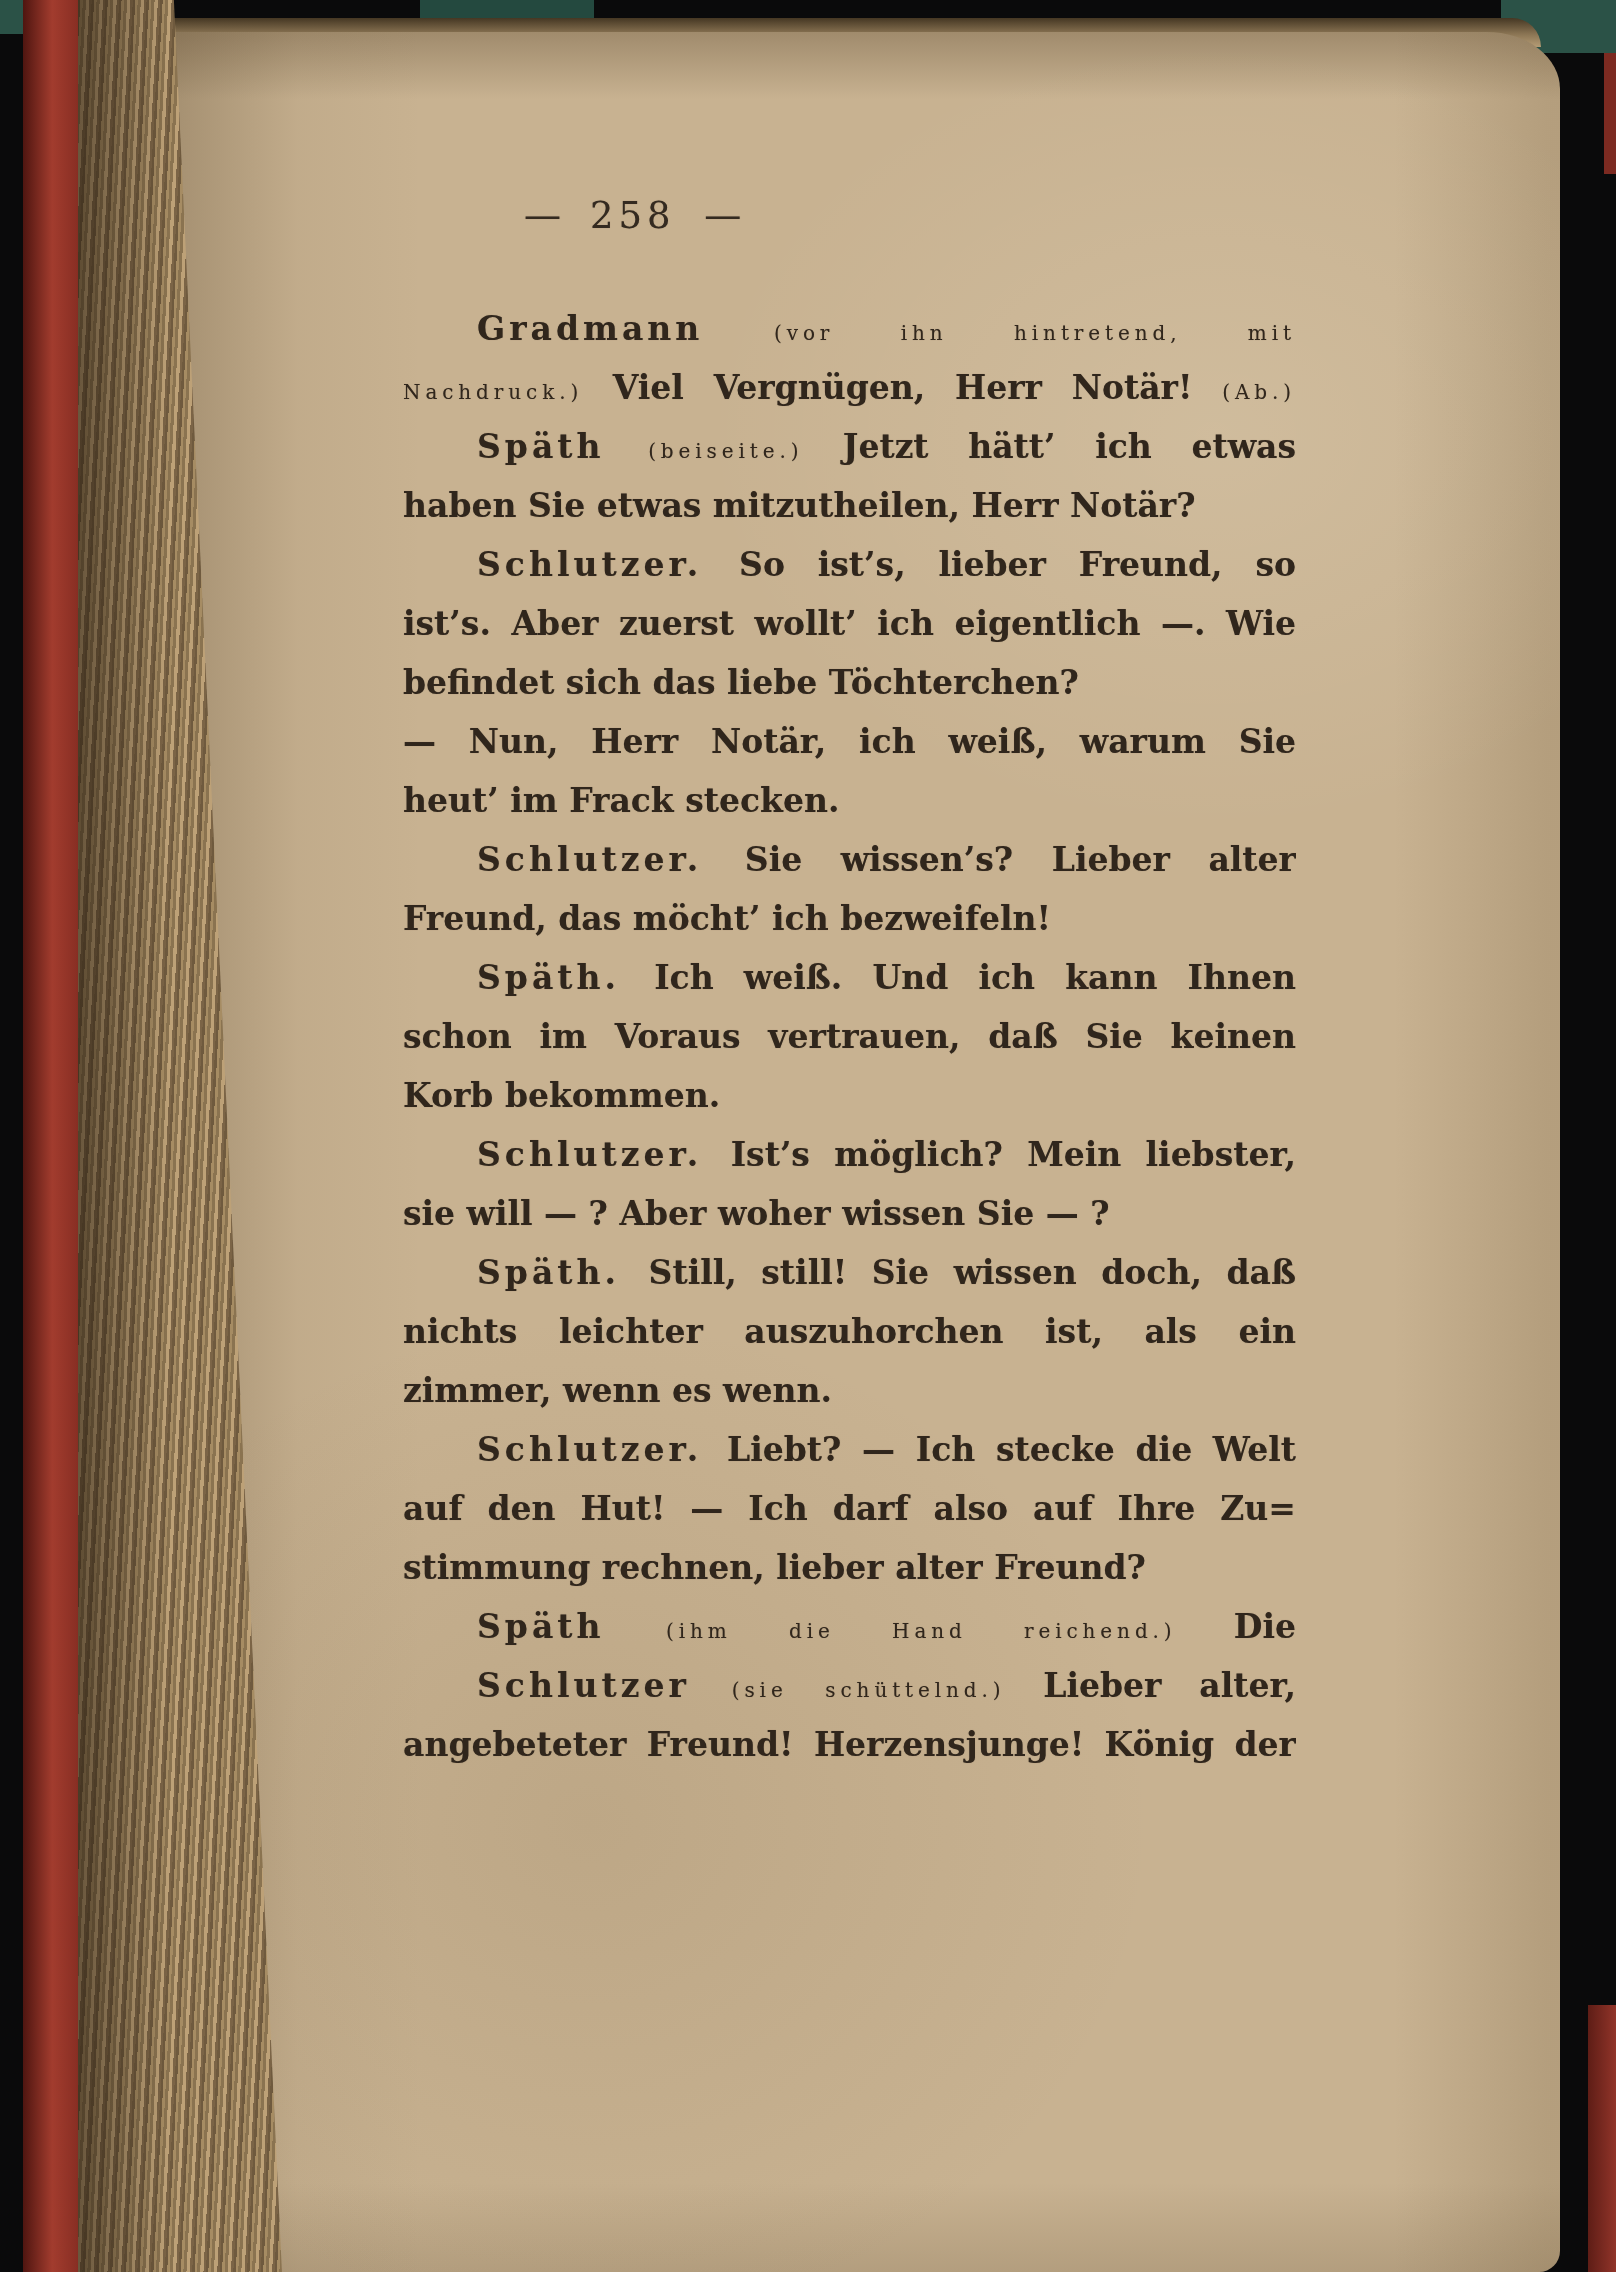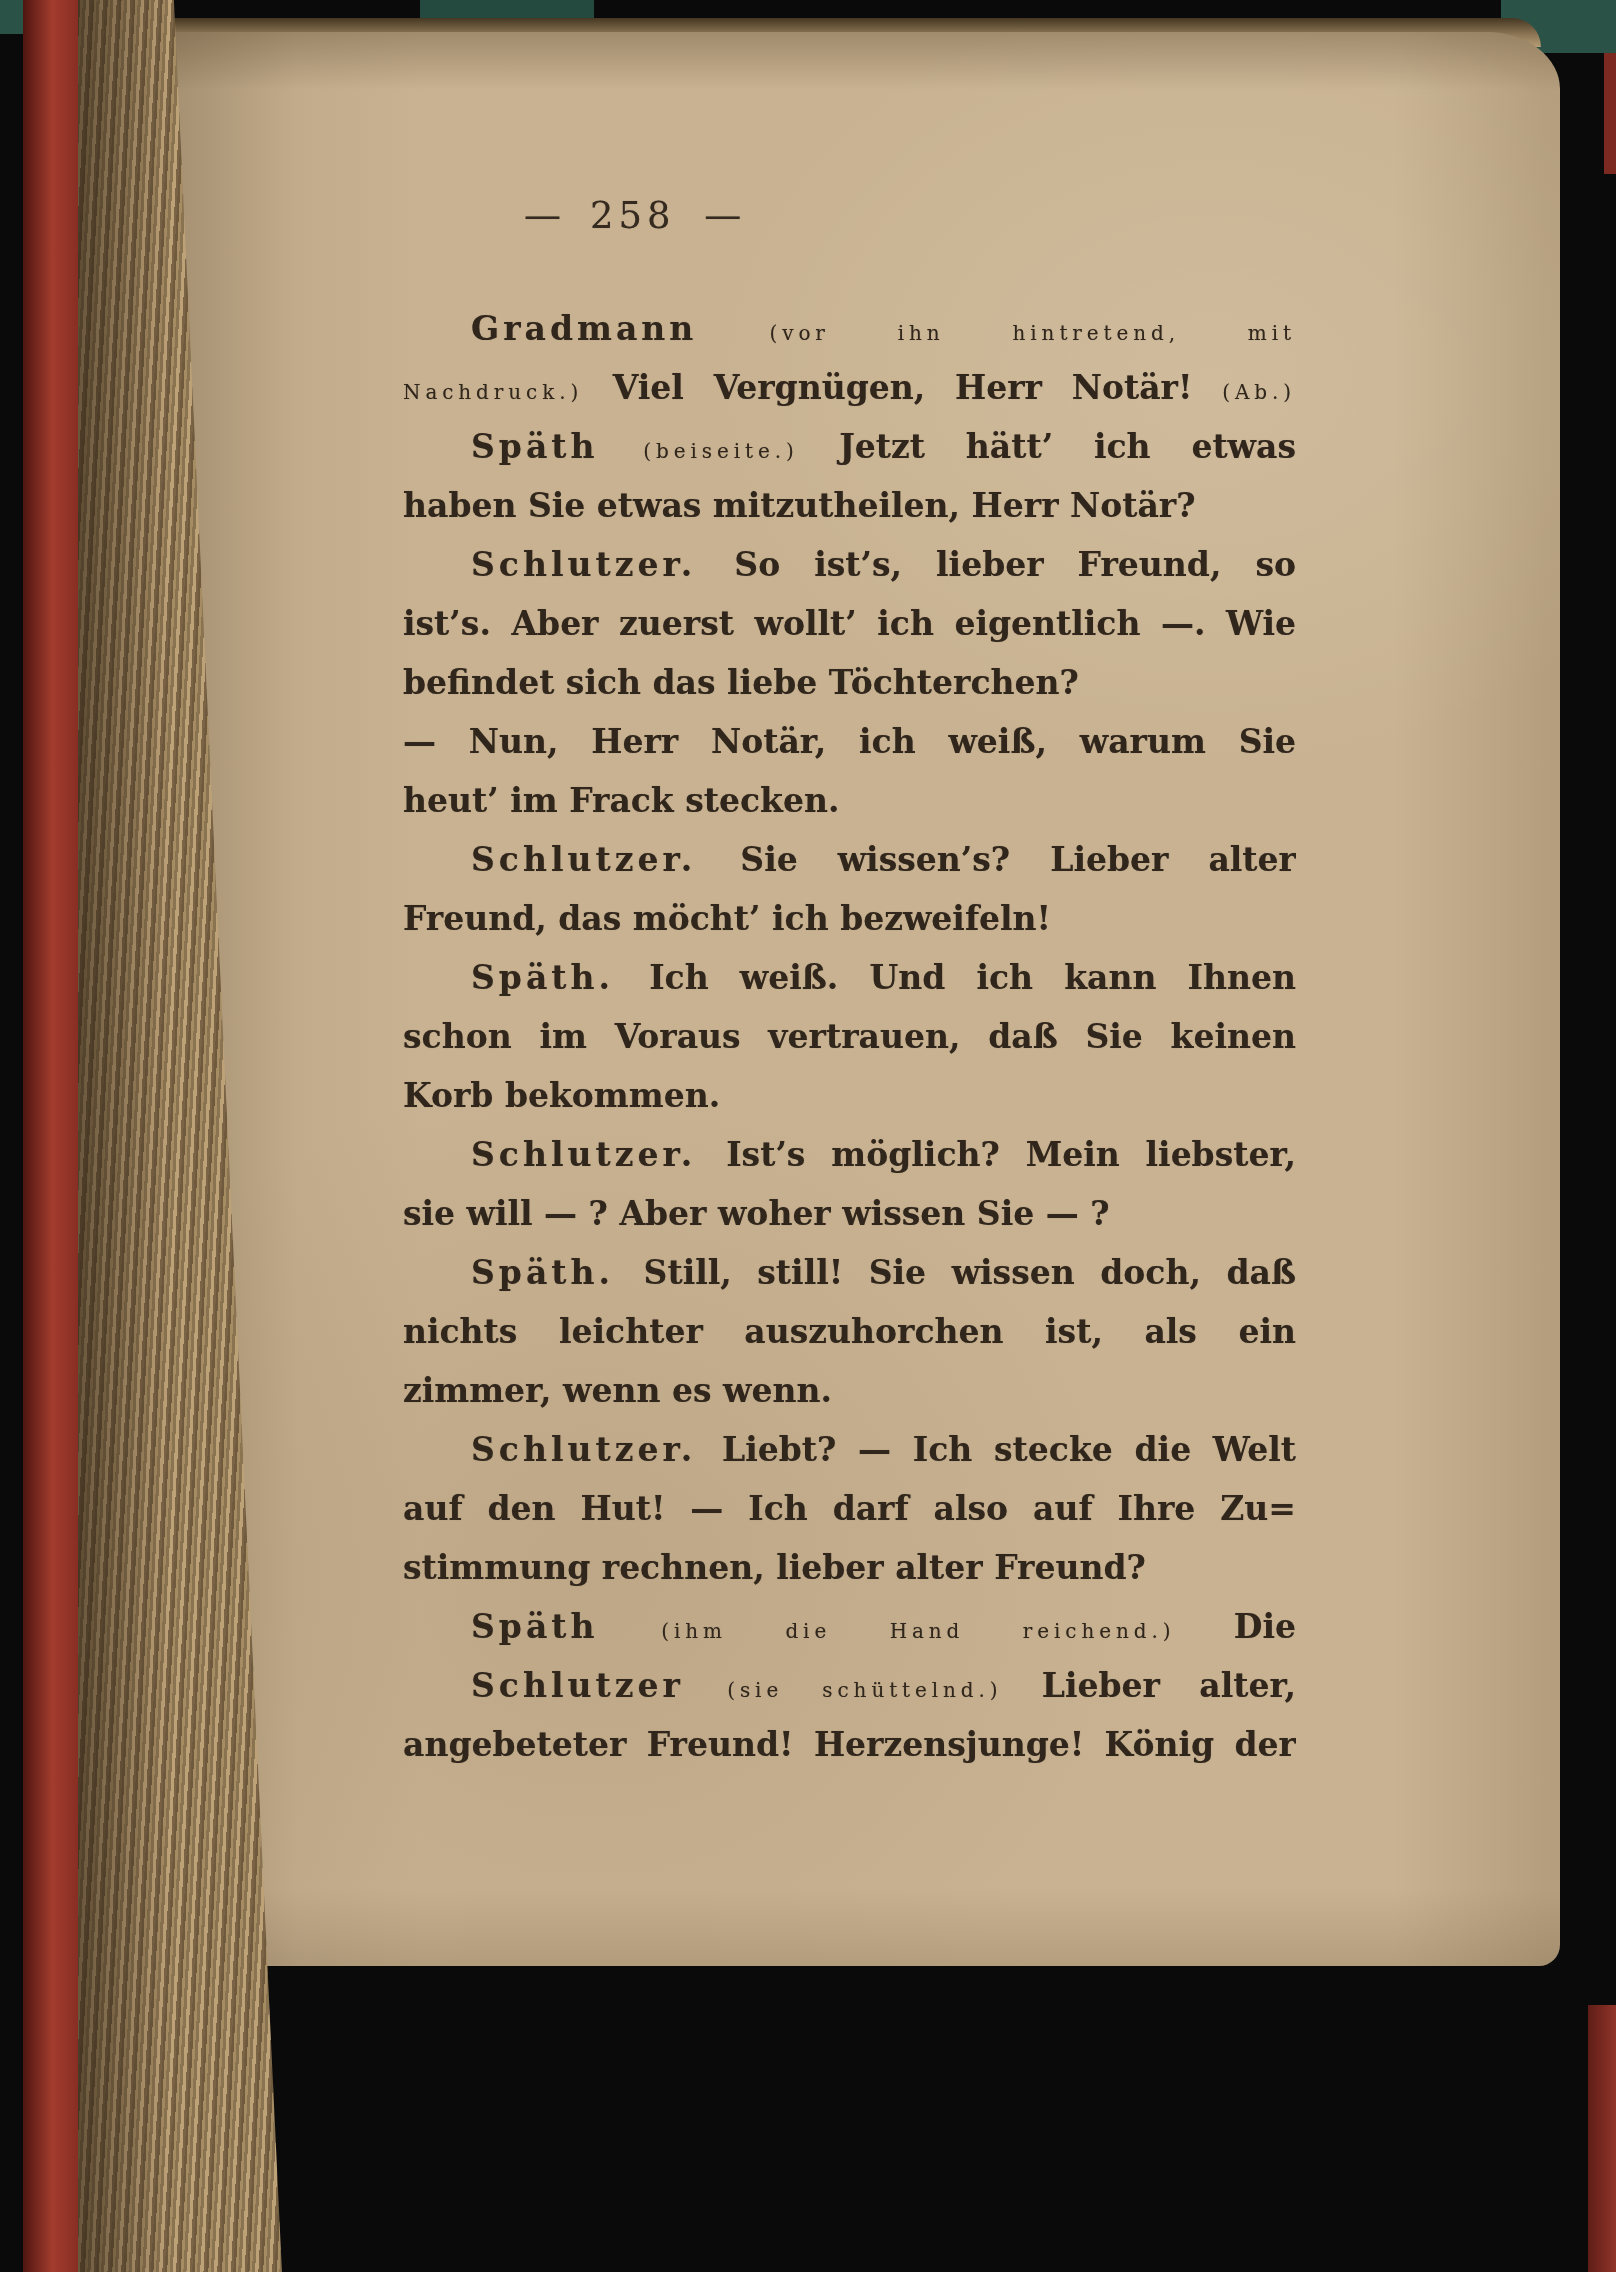--- a/index.html
+++ b/index.html
@@ -31,21 +31,21 @@
         #6f5a3e 0 2.4px,#a68c63 2.4px 4.9px,#8a7350 4.9px 8px,
         #bda177 8px 11.3px,#7b6446 11.3px 13.7px);
   }
 
   
   #top-edges { left:162px; top:18px; width:1379px; height:29px; z-index:2;
     background:linear-gradient(180deg,#453723,#8a7453 55%,#b59c75);
     border-top-left-radius:14.6px; border-top-right-radius:37px; }
 
   
-  #page { left:173px; top:32px; width:1387px; height:1934px; z-index:3;
+  #page { left:173px; top:32px; width:1387px; height:2240px; z-index:3;
     background-color:#c8b291;
     background-image:
       radial-gradient(ellipse 728px 566px at 75% 18%, rgba(255,248,228,.14), transparent 70%),
       radial-gradient(ellipse 808px 728px at 30% 80%, rgba(110,88,55,.12), transparent 70%),
       linear-gradient(90deg, rgba(85,66,40,.30), rgba(85,66,40,.06) 9%, rgba(0,0,0,0) 18%, rgba(0,0,0,0) 88%, rgba(110,88,55,.22) 99%),
       linear-gradient(180deg, rgba(85,66,40,.35), rgba(0,0,0,0) 3%, rgba(0,0,0,0) 96%, rgba(85,66,40,.18));
     border-top-right-radius:73px 57px;
     border-bottom-right-radius:21px;
   }
 
@@ -57,21 +57,21 @@
   #header .num   { letter-spacing:4.9px; }
   #header .dash-r { margin-left:29px; }
 
   
   #dialogue { position:absolute; left:230px; top:267px; width:893px;
     color:#30261c; text-shadow:0 0 0.8px rgba(48,38,28,.35); }
   .line { height:59px; line-height:59px; font-size:33px; font-weight:bold;
     text-align:justify; overflow:hidden; }
   .line.just { text-align-last:justify; }
   .line.indent { padding-left:68px; }
-  .speaker { letter-spacing:4px; }
+  .speaker { letter-spacing:4px;margin-left:6px; }
   .direction { font-size:20px; font-weight:normal; letter-spacing:4.9px; }
   .normal { }
 </style>
 </head>
 <body>
 
 <div class="abs" id="patch-tl"></div>
 <div class="abs" id="patch-tm"></div>
 <div class="abs" id="patch-tr"></div>
 <div class="abs" id="red-top-right"></div>

